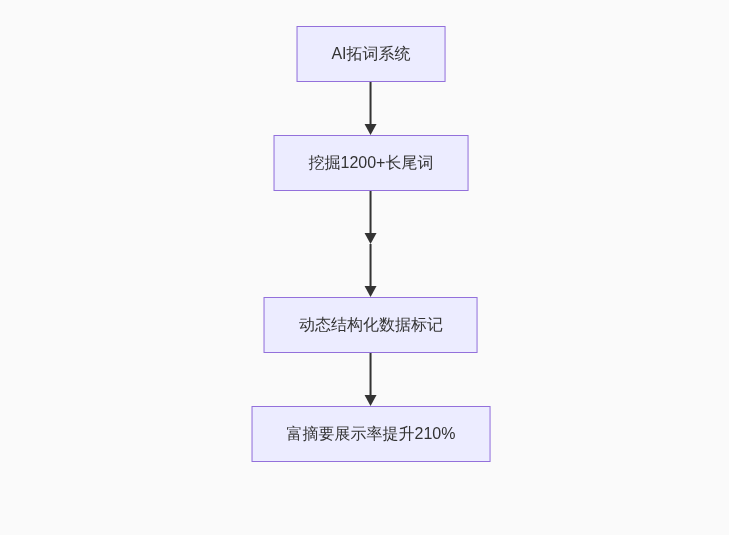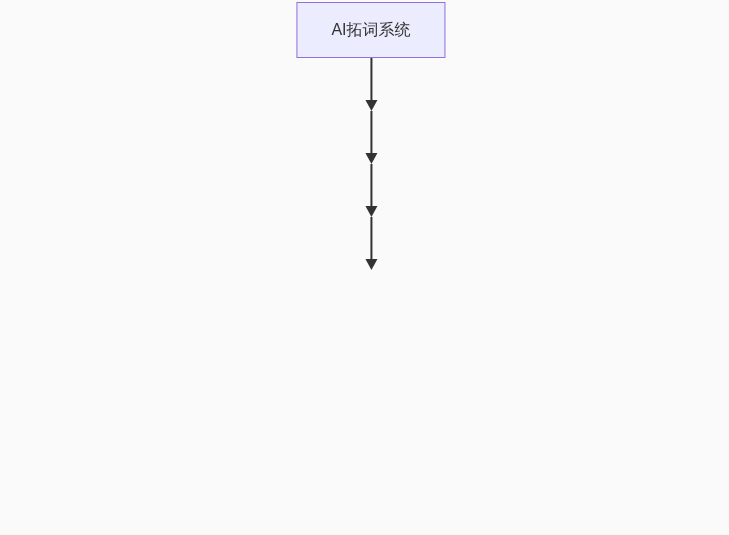--- a/index.html
+++ b/index.html
@@ -14,21 +14,21 @@
     font-family: "Liberation Sans", sans-serif;
   }
   .canvas {
     position: relative;
     width: 729px;
     height: 535px;
   }
   .flowchart {
     position: absolute;
     left: 371px;
-    top: 2px;
+    top: 26px;
     transform: translateX(-50%);
     display: flex;
     flex-direction: column;
     align-items: center;
   }
   .node {
     box-sizing: border-box;
     height: 56px;
     padding: 0 34px;
     background: #ECECFF;
@@ -67,33 +67,42 @@
 
     <div class="node">
       <span>AI拓词系统</span>
     </div>
 
     <div class="connector">
       <div class="line"></div>
       <div class="head"></div>
     </div>
 
+    <div class="node">
+      <span>挖掘1200+长尾词</span>
+    </div>
 
     <div class="connector">
       <div class="line"></div>
       <div class="head"></div>
     </div>
 
 
     <div class="connector">
       <div class="line"></div>
       <div class="head"></div>
     </div>
 
+    <div class="node">
+      <span>动态结构化数据标记</span>
+    </div>
 
     <div class="connector">
       <div class="line"></div>
       <div class="head"></div>
     </div>
 
+    <div class="node">
+      <span>富摘要展示率提升210%</span>
+    </div>
 
   </div>
 </div>
 
 </body></html>

